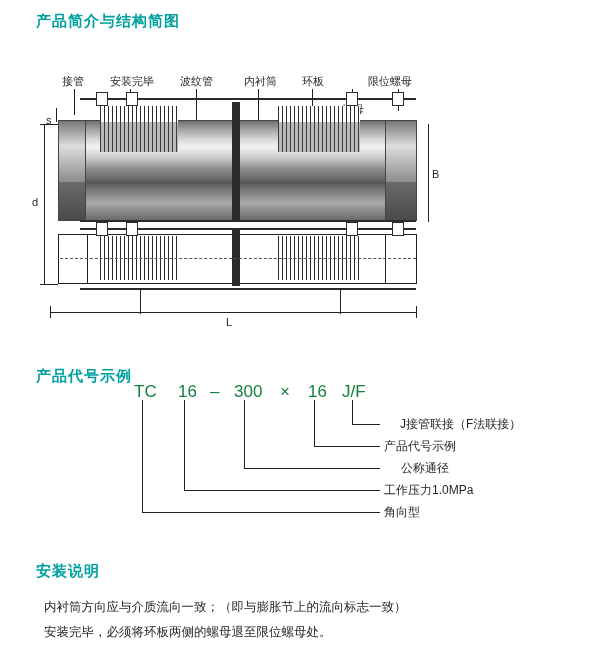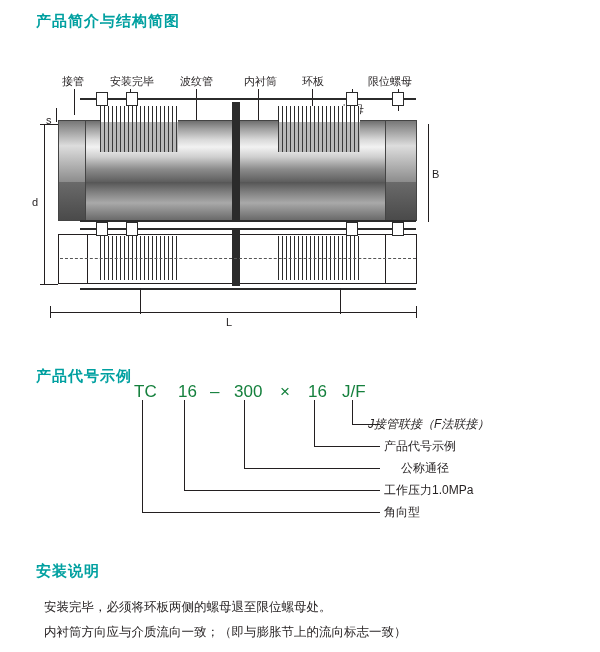--- a/index.html
+++ b/index.html
@@ -281,23 +281,23 @@
   <div class="code-leg-v" style="left:204px; top:18px; height:68px;"></div>
   <div class="code-leg-v" style="left:274px; top:18px; height:46px;"></div>
   <div class="code-leg-v" style="left:312px; top:18px; height:24px;"></div>
 
   <div class="code-leg-h" style="left:312px; top:42px; width:28px;"></div>
   <div class="code-leg-h" style="left:274px; top:64px; width:66px;"></div>
   <div class="code-leg-h" style="left:204px; top:86px; width:136px;"></div>
   <div class="code-leg-h" style="left:144px; top:108px; width:196px;"></div>
   <div class="code-leg-h" style="left:102px; top:130px; width:238px;"></div>
 
-  <div class="code-desc" style="left:328px; top:34px;font-style:italic;">J接管联接（F法联接）</div>
+  <div class="code-desc" style="left:360px; top:34px;">J接管联接（F法联接）</div>
   <div class="code-desc" style="left:344px; top:56px;">产品代号示例</div>
   <div class="code-desc" style="left:344px; top:78px;margin-left:17px;">公称通径</div>
   <div class="code-desc" style="left:344px; top:100px;">工作压力1.0MPa</div>
   <div class="code-desc" style="left:344px; top:122px;">角向型</div>
 </div>
 
 <div id="install-notes">
+  <p>内衬筒方向应与介质流向一致；（即与膨胀节上的流向标志一致）</p>
   <p>安装完毕，必须将环板两侧的螺母退至限位螺母处。</p>
-  <p>内衬筒方向应与介质流向一致；（即与膨胀节上的流向标志一致）</p>
 </div>
 
 </body></html>

